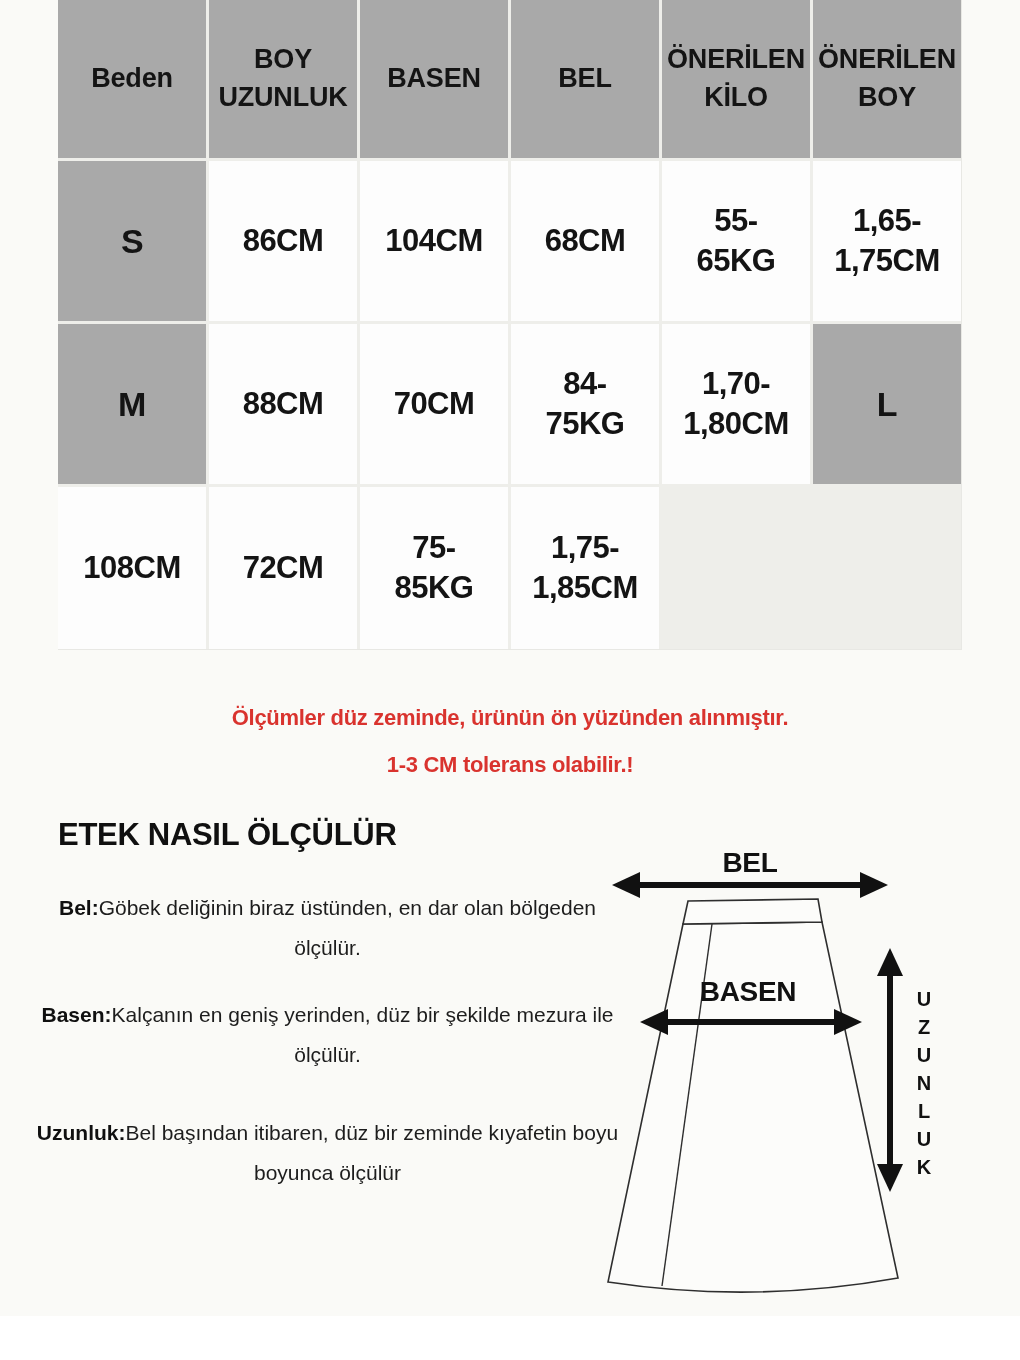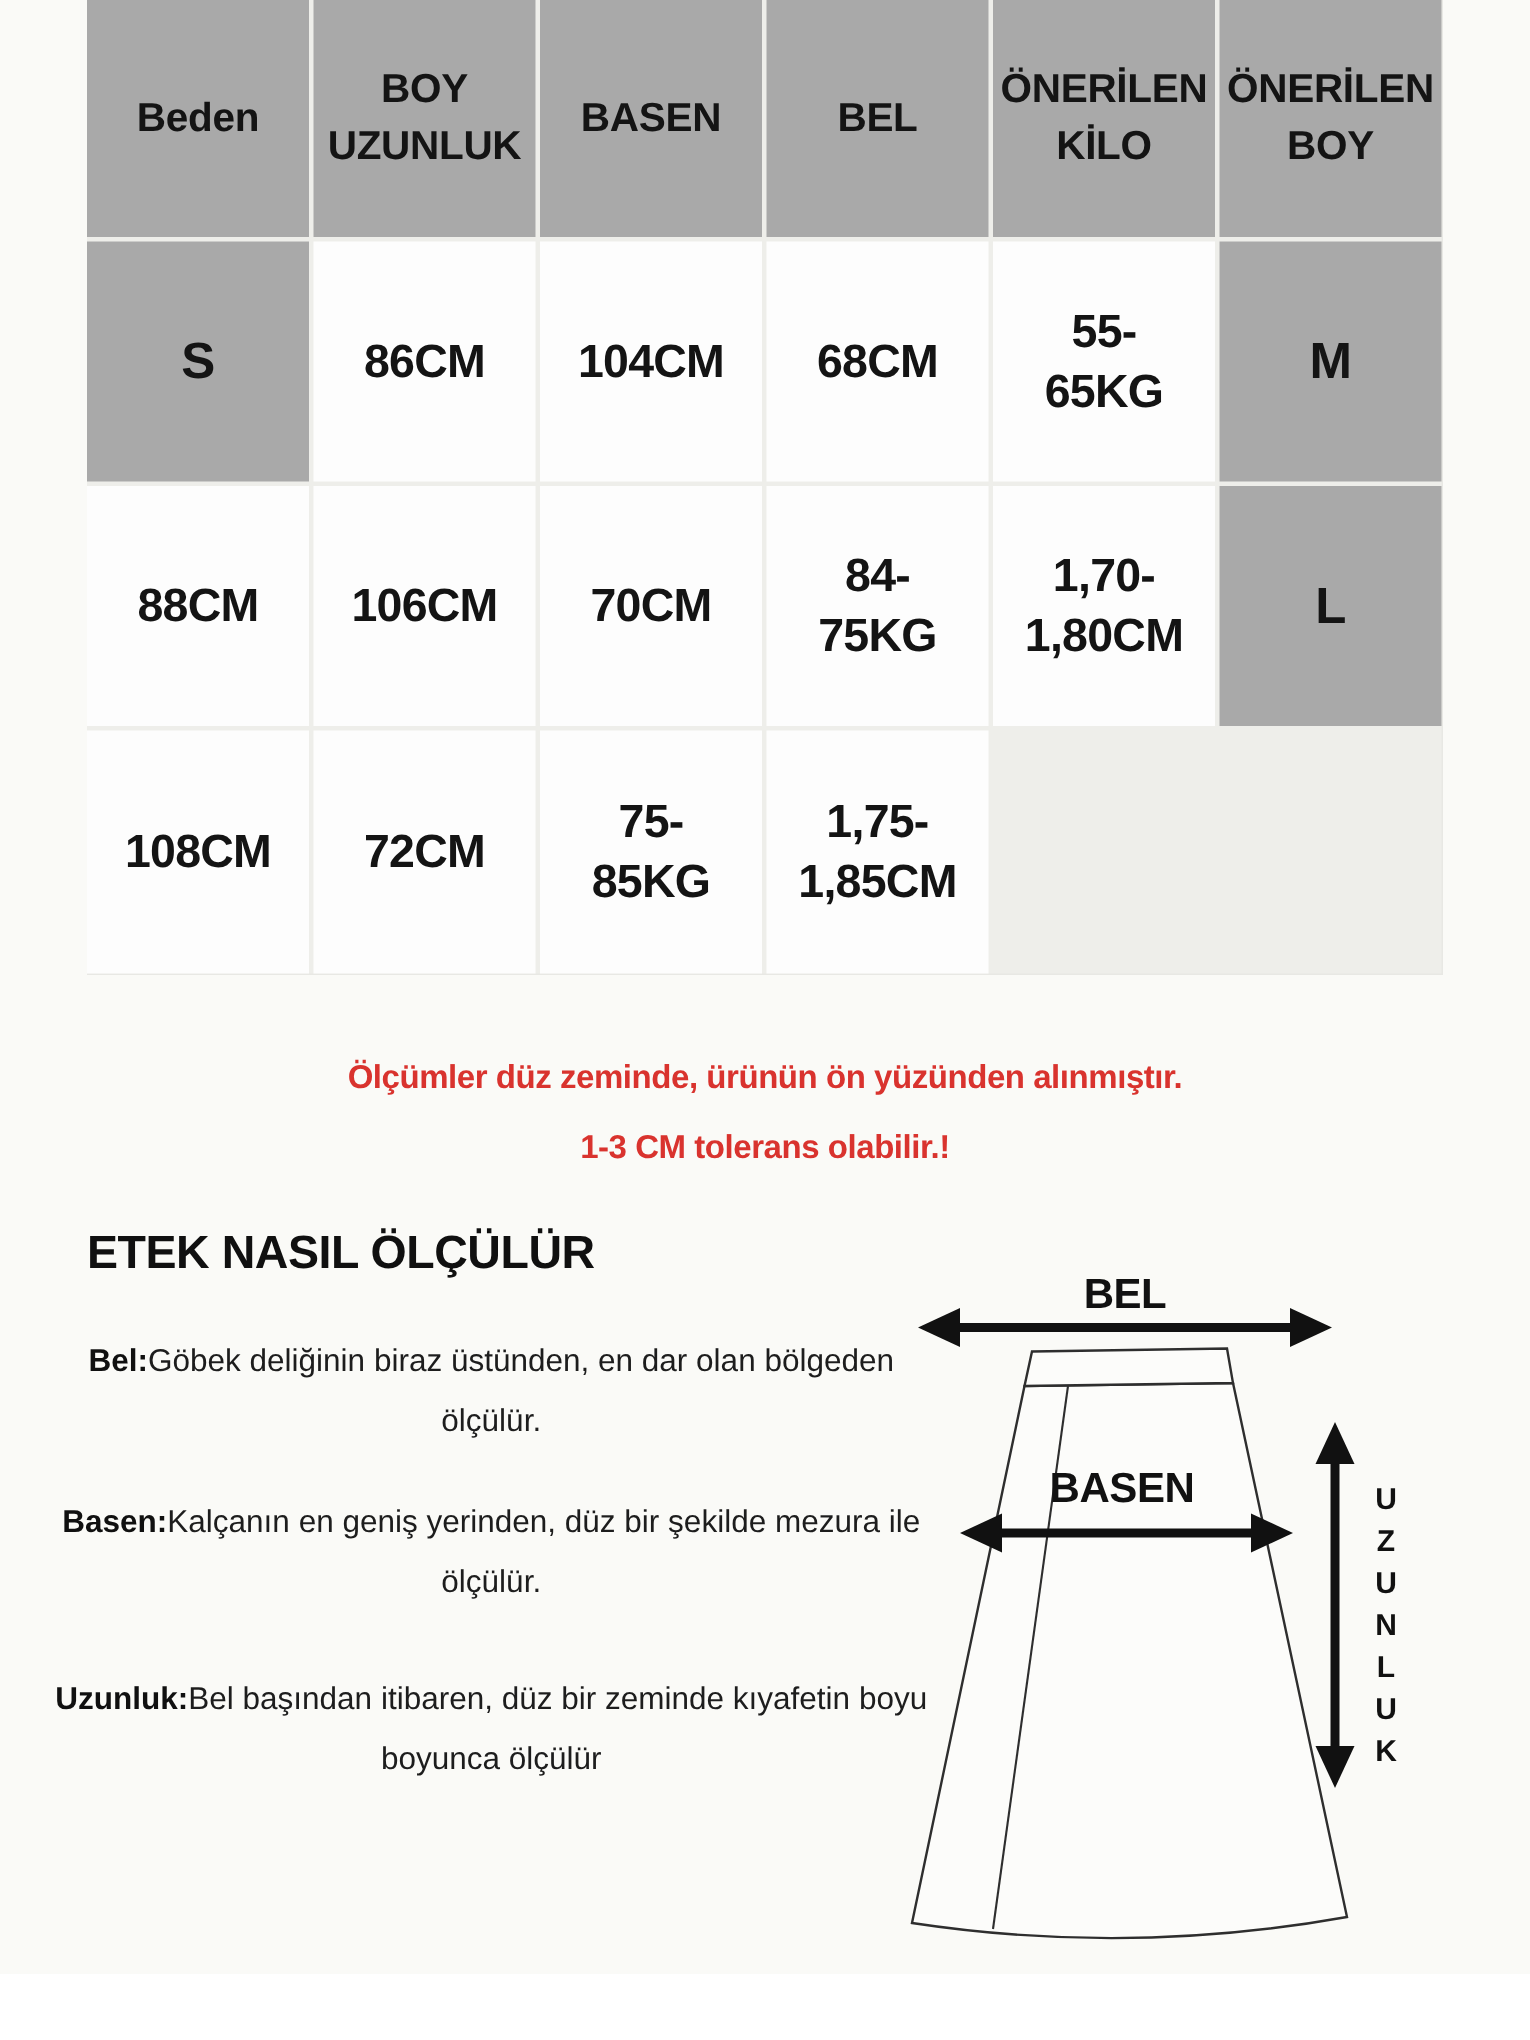--- a/index.html
+++ b/index.html
@@ -111,29 +111,30 @@
     <div class="cell">
       <span>104CM</span>
     </div>
     <div class="cell">
       <span>68CM</span>
     </div>
     <div class="cell">
       <span>55-</span>
       <span>65KG</span>
     </div>
+    <div class="cell">
+      <span>1,65-</span>
+      <span>1,75CM</span>
+    </div>
 
     <div class="cell gray sizecol">
       <span>M</span>
     </div>
     <div class="cell">
       <span>88CM</span>
-    </div>
-    <div class="cell">
-      <span>106CM</span>
     </div>
     <div class="cell">
       <span>70CM</span>
     </div>
     <div class="cell">
       <span>84-</span>
       <span>75KG</span>
     </div>
     <div class="cell">
       <span>1,70-</span>

